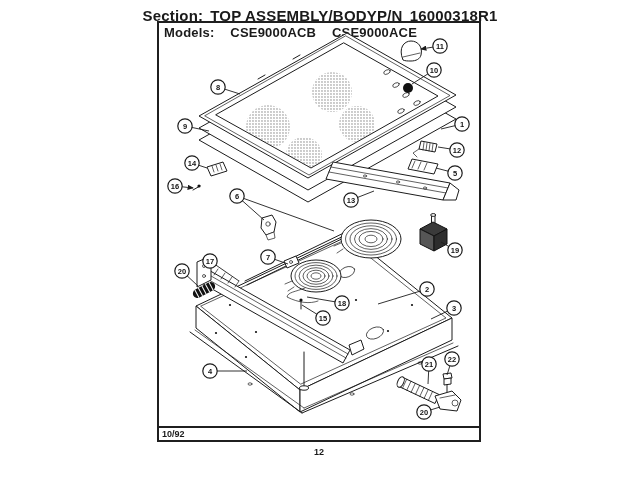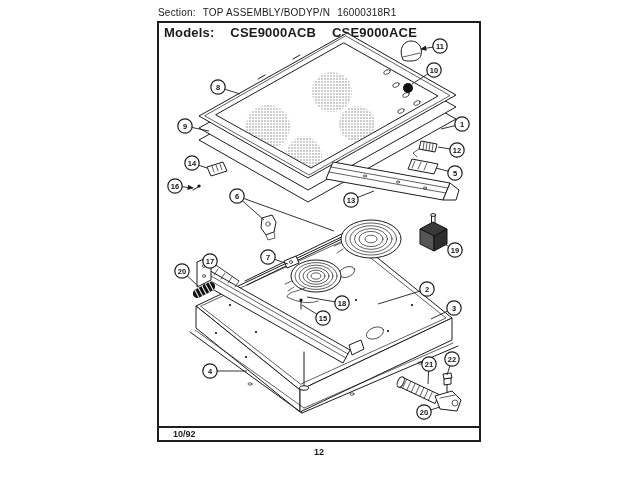--- a/index.html
+++ b/index.html
@@ -1,27 +1,27 @@
 <!DOCTYPE html>
 <html><head>
 <meta charset="utf-8">
 <style>
   html,body{margin:0;padding:0;background:#e9e9e9;}
   .page{position:relative;width:640px;height:480px;background:#ffffff;overflow:hidden;
         font-family:"Liberation Sans",sans-serif;color:#1a1a1a;}
   .hdr{position:absolute;left:158px;top:7px;width:324px;display:flex;
-       justify-content:flex-start;font-size:10px;font-weight:normal;letter-spacing:.2px;white-space:nowrap;}
+       justify-content:center;font-size:15px;font-weight:bold;letter-spacing:.2px;white-space:nowrap;}
   .hdr .lab{margin-right:7px;}
   .box{position:absolute;left:157px;top:21px;width:324px;height:421px;
        border:2px solid #1f1f1f;box-sizing:border-box;}
   .models{position:absolute;left:5px;top:2px;font-size:13px;font-weight:bold;letter-spacing:.2px;white-space:nowrap;}
   .models span{margin-right:12px;}
   .models span:last-child{margin-right:0;}
   .footrow{position:absolute;left:0;right:0;bottom:0;height:12px;border-top:2px solid #1f1f1f;
-           font-size:9px;font-weight:bold;padding:0 14px;line-height:12px;}
+           font-size:9px;font-weight:bold;padding:0 3px;line-height:12px;}
   .pagenum{position:absolute;left:157px;top:447px;width:324px;text-align:center;
            font-size:9px;font-weight:bold;}
   svg.diagram{position:absolute;left:0;top:0;}
   .ln{fill:none;stroke:#1c1c1c;stroke-width:1;stroke-linejoin:round;stroke-linecap:round;}
   .fw{fill:#ffffff;stroke:#1c1c1c;stroke-width:1;stroke-linejoin:round;}
   .thin{stroke-width:.7;}
   .leader{stroke:#1c1c1c;stroke-width:.9;fill:none;}
   .callout-circle{fill:#fff;stroke:#1c1c1c;stroke-width:1.2;}
   .callout-num{font-family:"Liberation Sans",sans-serif;font-size:7.5px;font-weight:bold;
                text-anchor:middle;fill:#111;}

